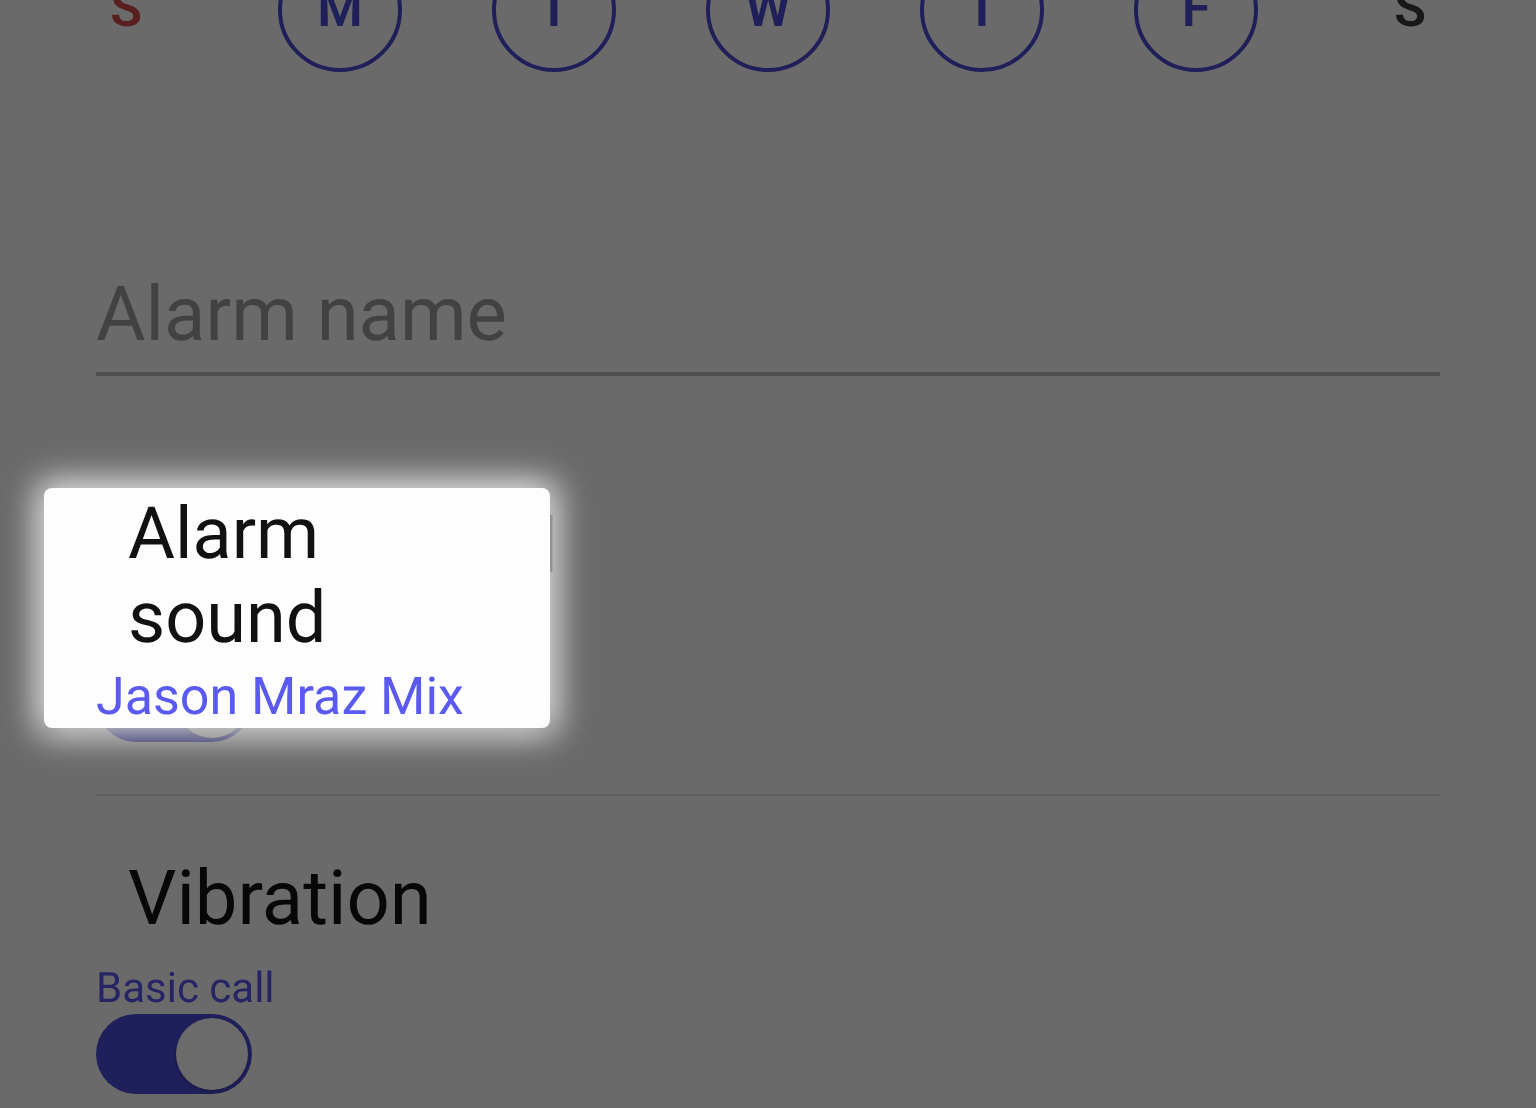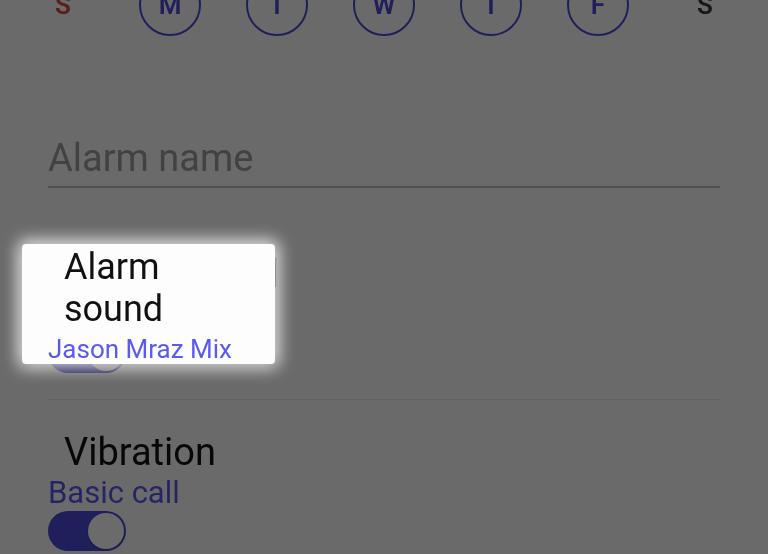--- a/index.html
+++ b/index.html
@@ -71,23 +71,23 @@
     padding: 30px 0;
   }
   .setting-text { flex: 1; }
   .setting-title {
     font-size: 38px;
     color: #111;
     font-weight: 400;
     margin-left: 16px;
   }
   .setting-value {
-    font-size: 31px;
+    font-size: 21px;
     color: #5a5af0;
-    margin-top: 0;
+    margin-top: 11px;
   }
   .toggle {
     width: 78px;
     height: 40px;
     background: #4b4bd8;
     border-radius: 20px;
     position: relative;
     cursor: pointer;
   }
   .toggle .knob {

